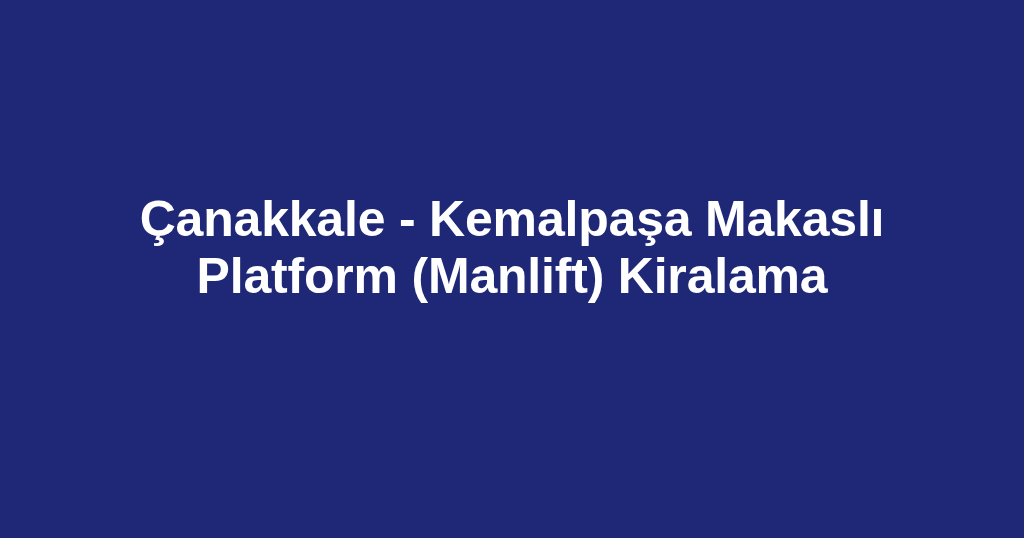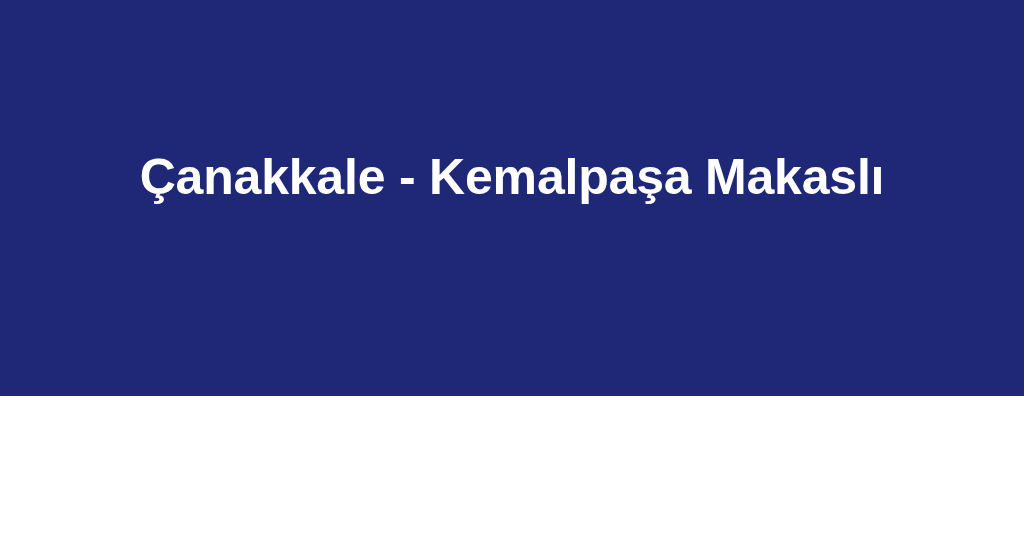--- a/index.html
+++ b/index.html
@@ -14,21 +14,21 @@
     overflow: hidden;
     background: #ffffff;
     font-family: "Liberation Sans", sans-serif;
   }
 
   
   .banner-card {
     position: relative;
     box-sizing: border-box;
     width: 1024px;
-    height: 396px;
+    height: 538px;
     background-color: #1f2877;
     display: flex;
     flex-direction: column;
     align-items: center;
     justify-content: center;
     overflow: hidden;
   }
 
   
   .headline-wrap {
@@ -59,17 +59,18 @@
 </style>
 </head>
 <body>
 
 <div class="banner-card" style="background-color: rgb(31, 40, 119);">
 
   <div class="headline-wrap">
 
     <h1 class="headline" style="color: rgb(255, 255, 255);">
       <span class="headline-line">Çanakkale - Kemalpaşa Makaslı</span>
+      <span class="headline-line">Platform (Manlift) Kiralama</span>
     </h1>
 
   </div>
 
 </div>
 
 </body></html>

